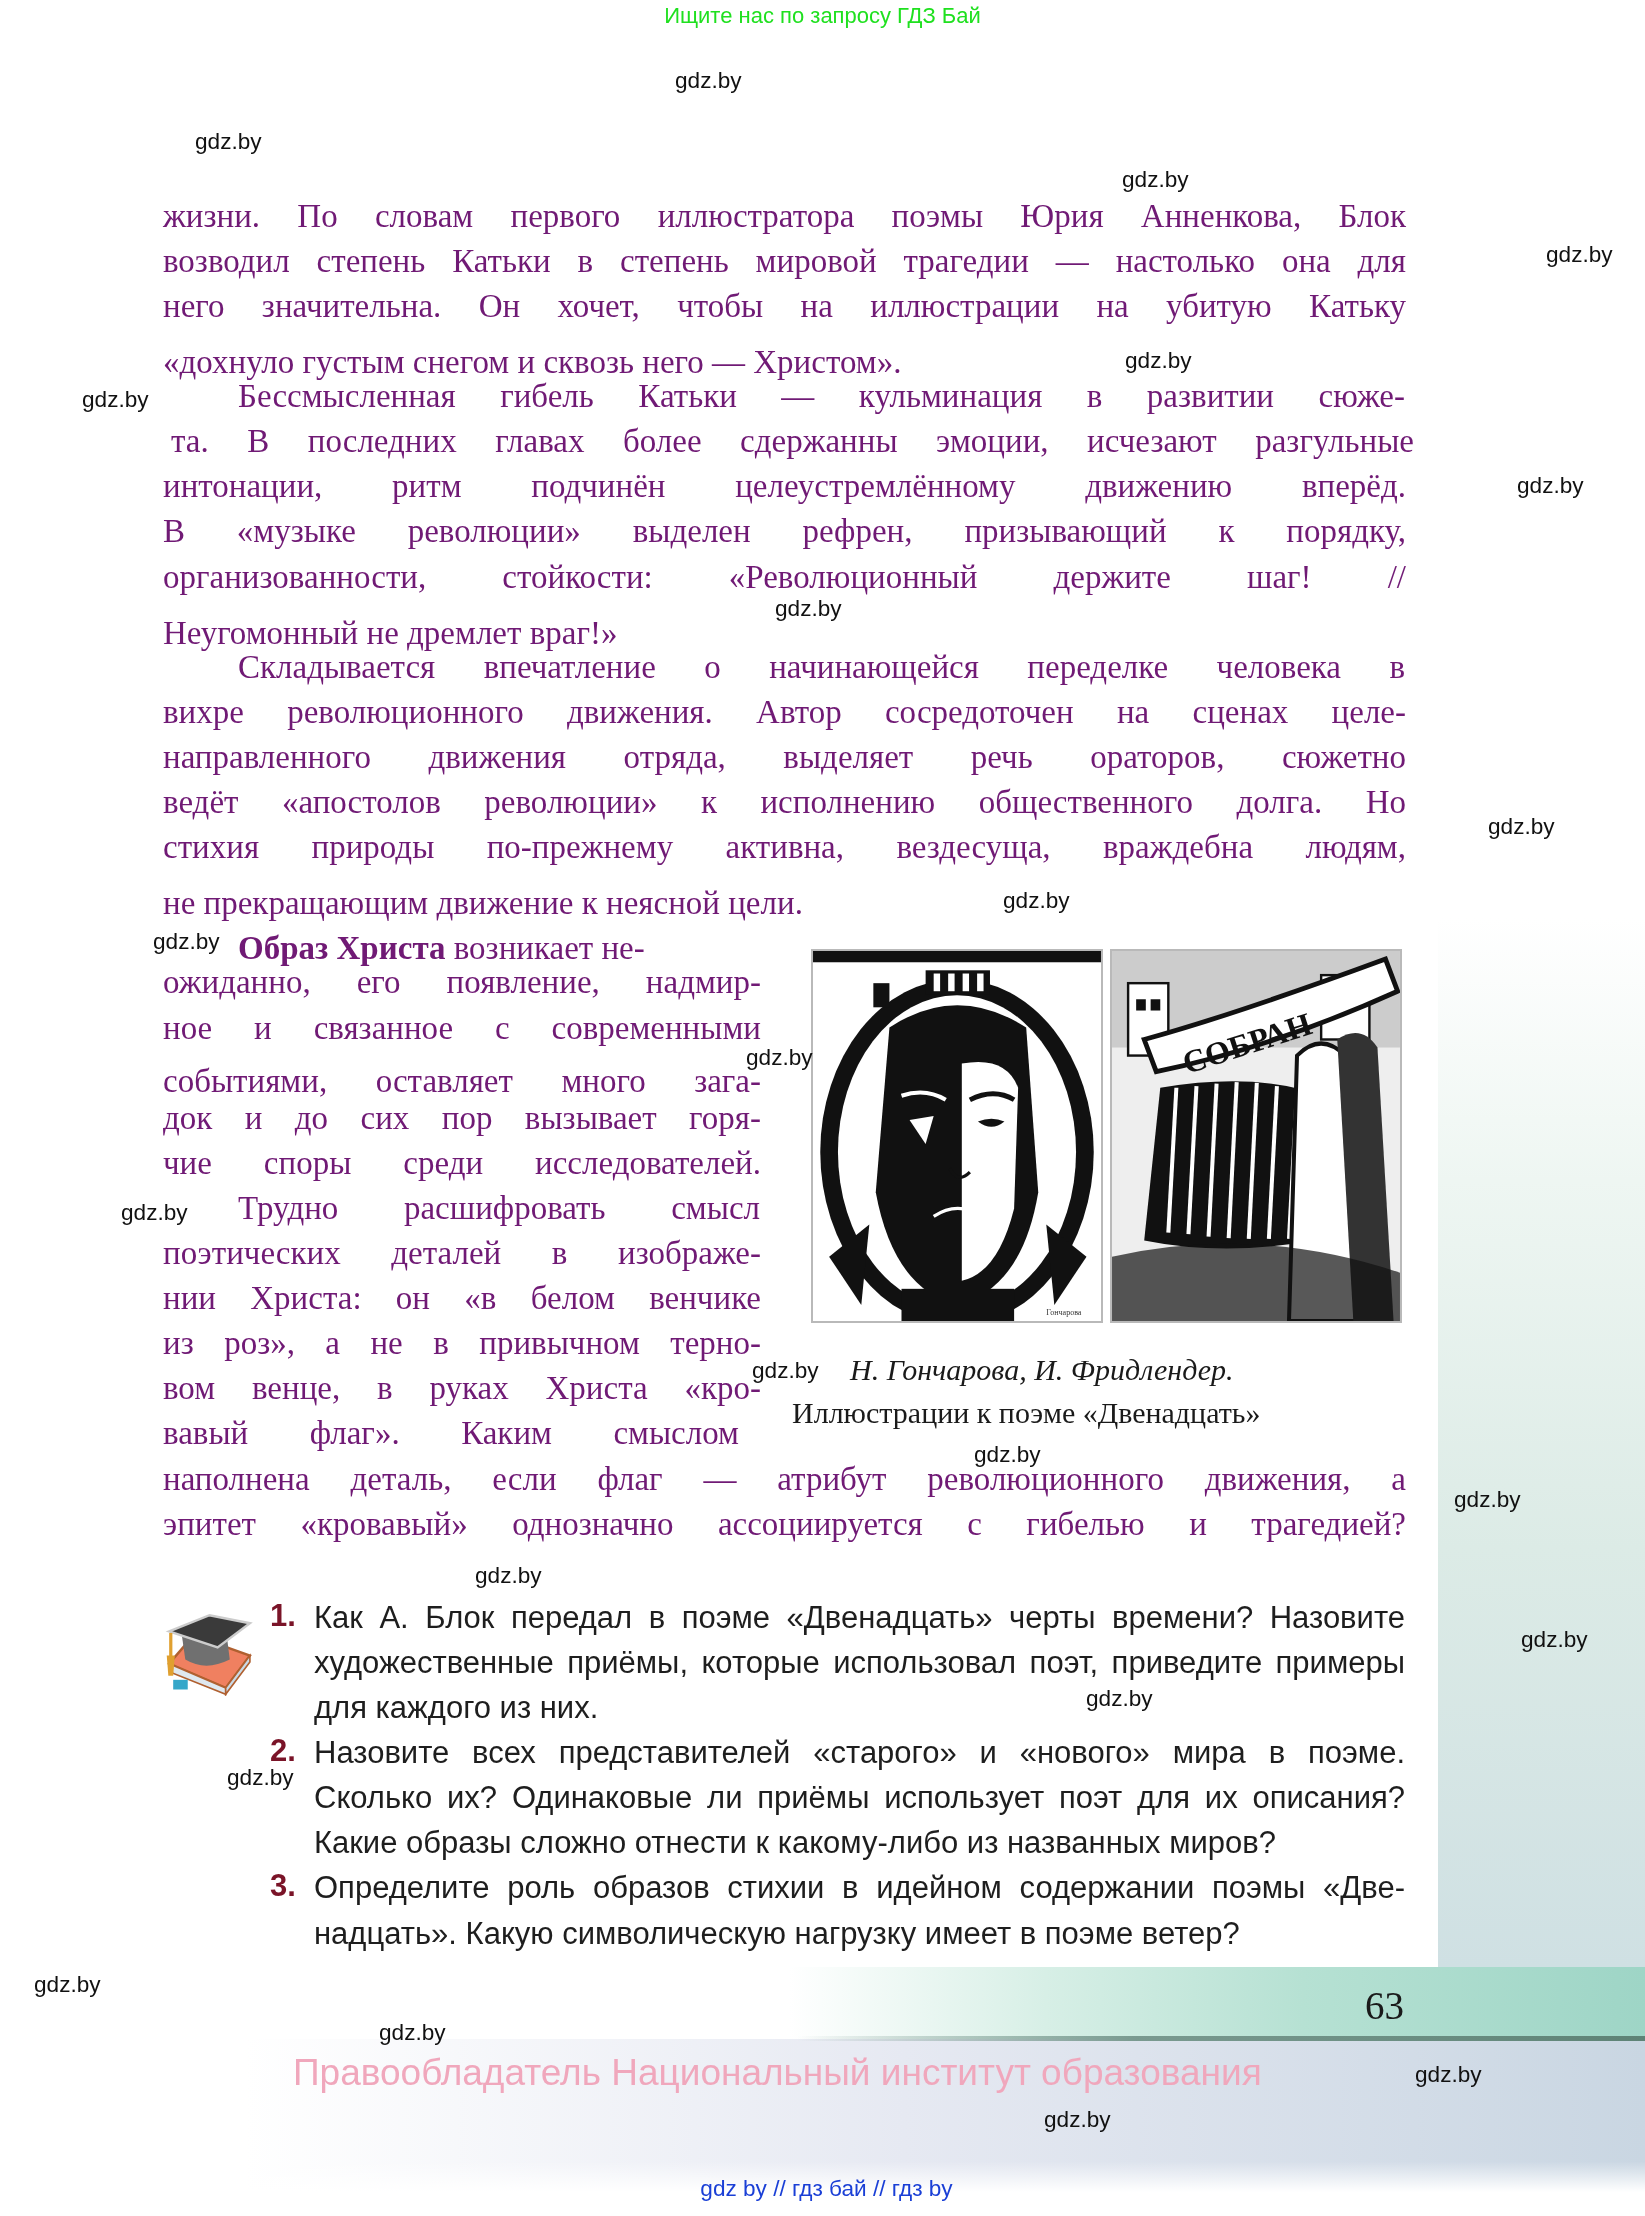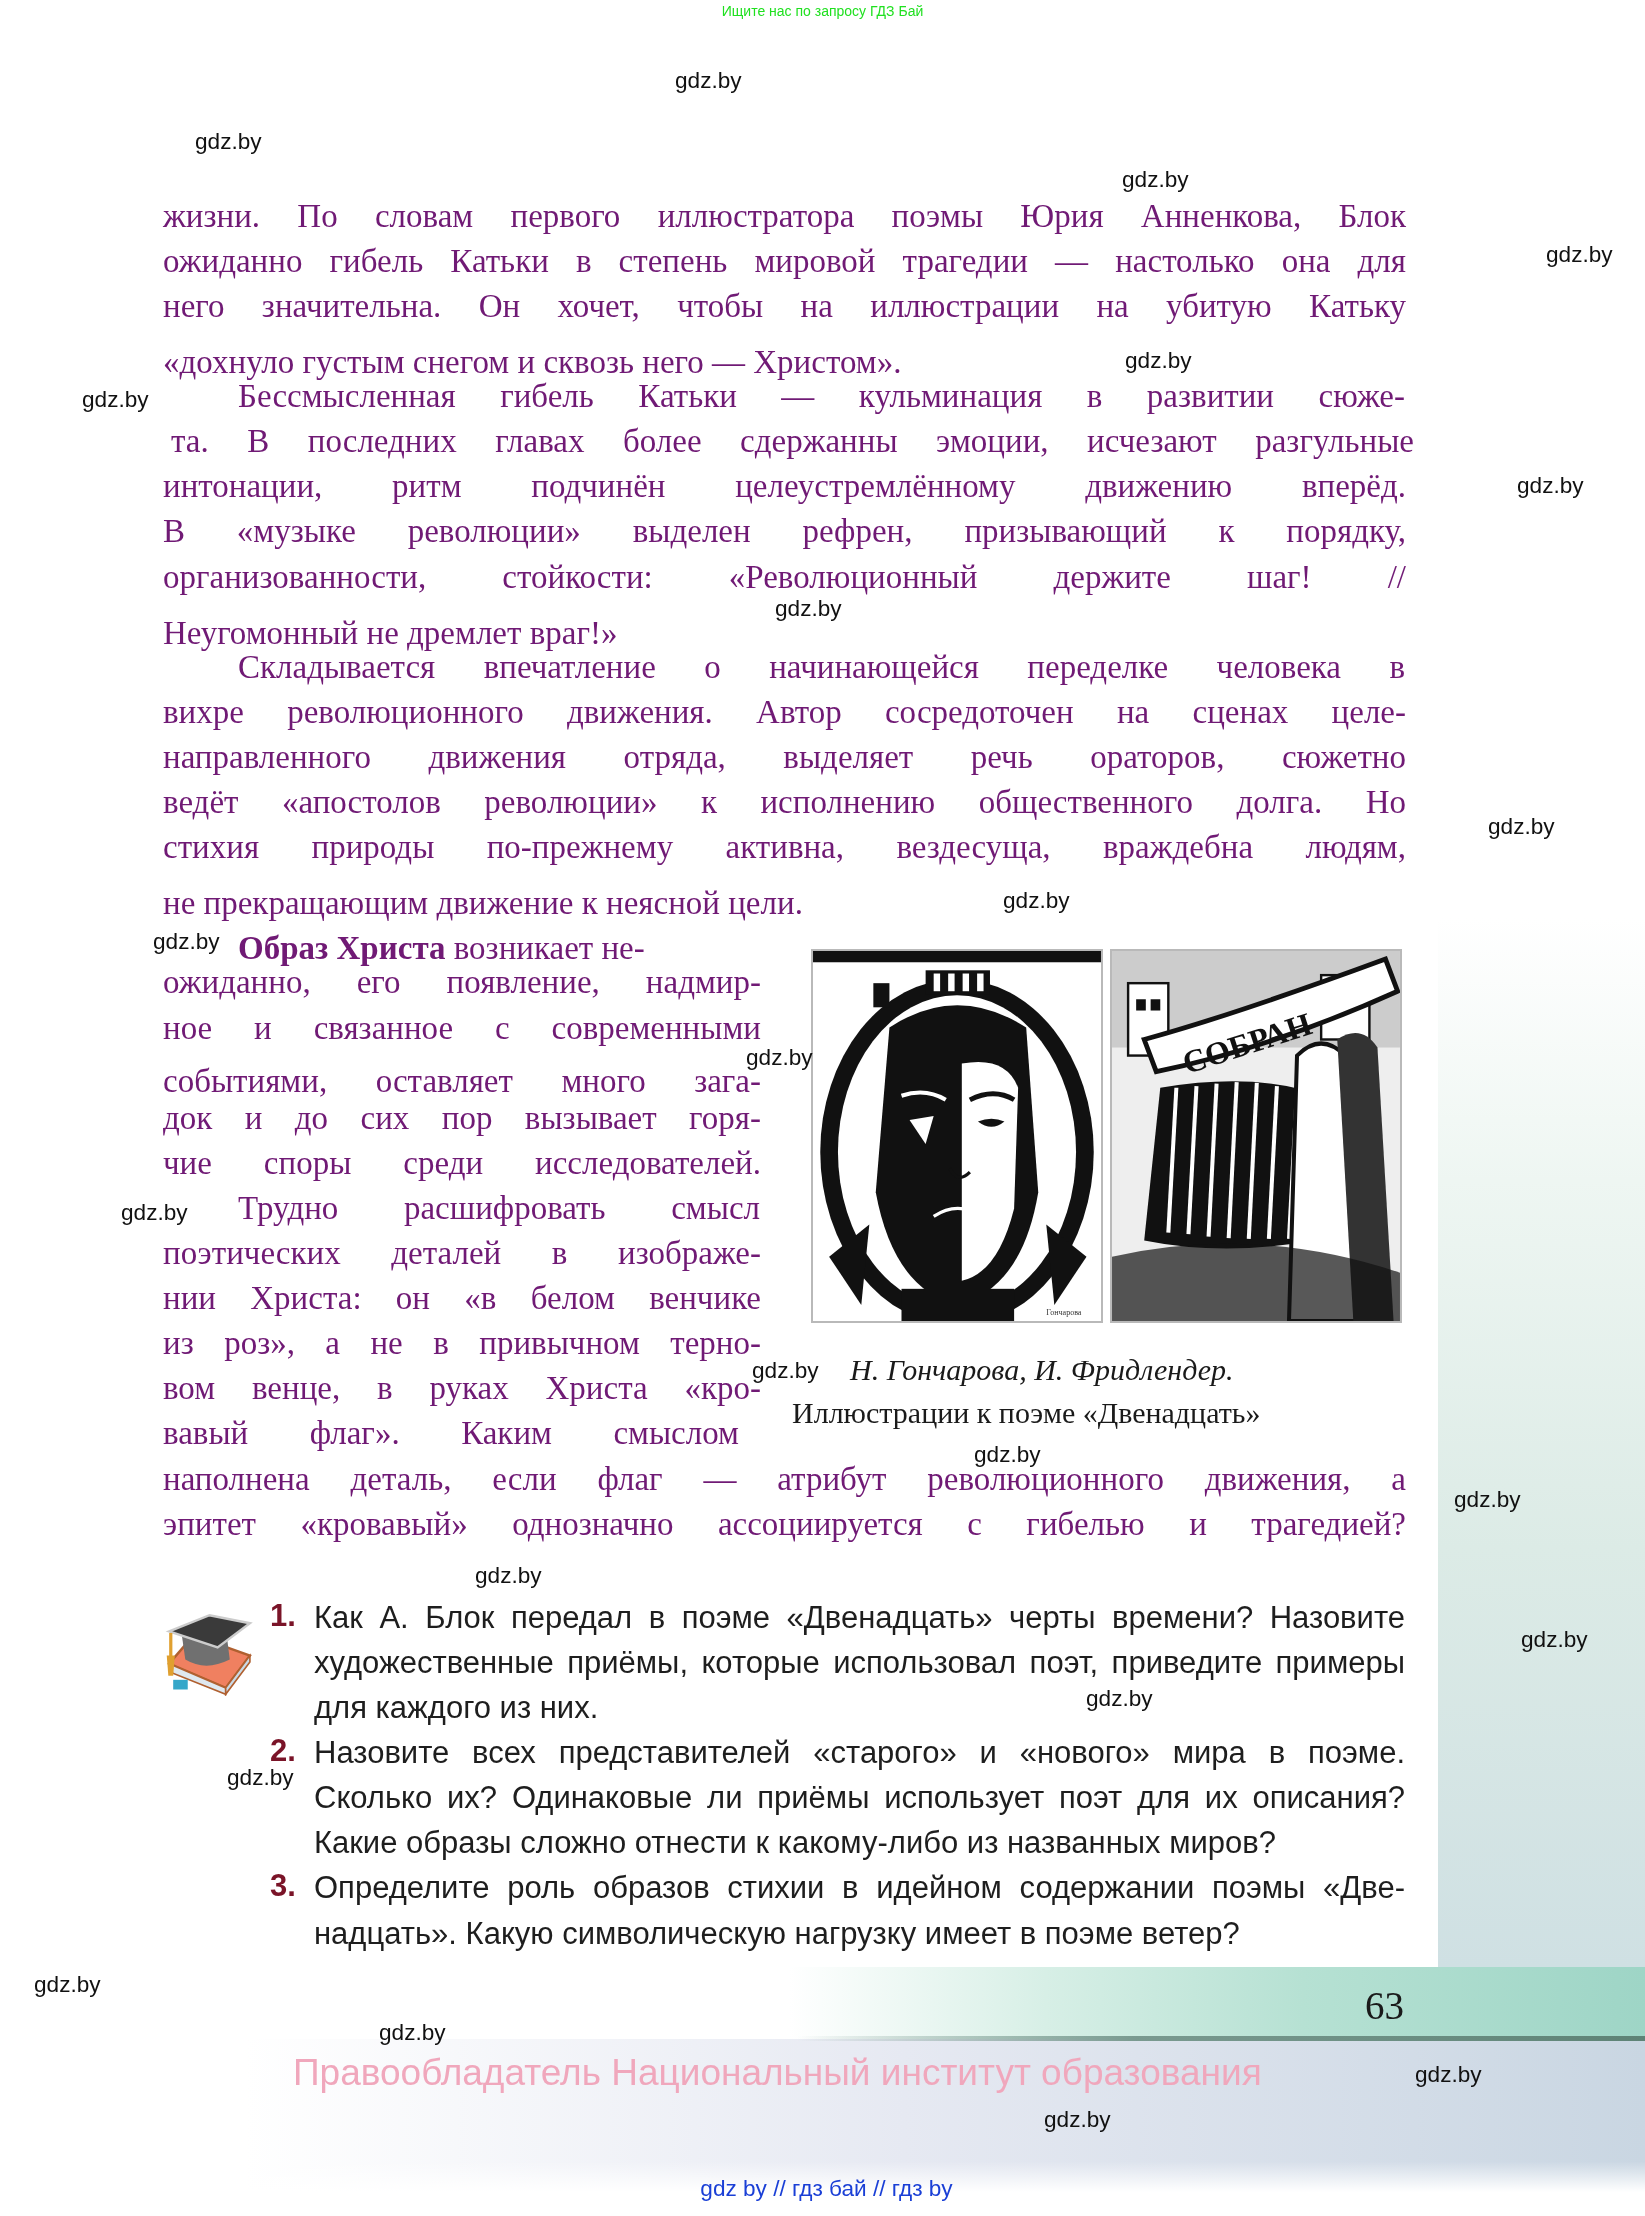--- a/index.html
+++ b/index.html
@@ -8,21 +8,21 @@
     background:linear-gradient(180deg,#ffffff 0%,#eef6f2 25%,#dcebe6 60%,#cfe0e3 100%); }
   .bg-bottom { position:absolute; left:0; top:2039px; width:1645px; height:153px;
     background:linear-gradient(90deg,#ffffff 0%,#ffffff 15%,#e6e9f2 55%,#c9d6e2 100%); }
   .bg-bottom-fade { position:absolute; left:0; top:2039px; width:1645px; height:153px;
     background:linear-gradient(180deg,rgba(255,255,255,0) 0%,rgba(255,255,255,0) 80%,#ffffff 100%); }
   .band { position:absolute; left:789px; top:1967px; width:856px; height:72px;
     background:linear-gradient(90deg,rgba(255,255,255,0) 0%,#d7efe6 30%,#b6e1d3 60%,#9ed5c6 100%); }
   .band-line { position:absolute; left:797px; top:2036px; width:848px; height:4.8px;
     background:linear-gradient(90deg,rgba(120,150,140,0) 0%,#7a9a90 40%,#5e8376 100%); }
   .top-banner { position:absolute; left:0; top:3.2px; width:1645px; text-align:center;
-    font-family:"Liberation Sans", sans-serif; font-size:14px; color:#1fe01f; }
+    font-family:"Liberation Sans", sans-serif; font-size:22px; color:#1fe01f; }
   .wm { position:absolute; font-family:"Liberation Sans", sans-serif; font-size:22.6px; color:#111; white-space:nowrap; }
   .line { position:absolute; font-family:"Liberation Serif", serif; font-size:33px; color:#701a75;
     white-space:nowrap; text-align:justify; text-align-last:justify; height:40px; line-height:40px; }
   .line.last { text-align-last:left;margin-top:11px; }
   .bold { font-weight:bold; }
   .caption { position:absolute; font-family:"Liberation Serif", serif; font-size:30px; color:#1a1a1a; white-space:nowrap; }
   .caption.italic { font-style:italic; }
   .q-num { position:absolute; font-family:"Liberation Sans", sans-serif; font-size:31px; font-weight:bold; color:#7a1428; }
   .q-line { position:absolute; font-family:"Liberation Sans", sans-serif; font-size:31px; color:#1e1e1e;
     white-space:nowrap; text-align:justify; text-align-last:justify; height:40px; line-height:40px; }
@@ -39,21 +39,21 @@
 <div class="bg-right"></div>
 <div class="bg-bottom"></div>
 <div class="bg-bottom-fade"></div>
 <div class="band"></div>
 <div class="band-line"></div>
 
 <div class="top-banner">Ищите нас по запросу ГДЗ Бай</div>
 
 <div>
   <div class="line" style="left:163px;top:196px;width:1243px;">жизни. По словам первого иллюстратора поэмы Юрия Анненкова, Блок</div>
-  <div class="line" style="left:163px;top:241px;width:1243px;">ожиданно гибель Катьки в степень мировой трагедии — настолько она для</div>
+  <div class="line" style="left:163px;top:241px;width:1243px;">возводил степень Катьки в степень мировой трагедии — настолько она для</div>
   <div class="line" style="left:163px;top:286px;width:1243px;">него значительна. Он хочет, чтобы на иллюстрации на убитую Катьку</div>
   <div class="line last" style="left:163px;top:331px;width:1243px;">«дохнуло густым снегом и сквозь него — Христом».</div>
 </div>
 
 <div>
   <div class="line" style="left:238px;top:376px;width:1167px;">Бессмысленная гибель Катьки — кульминация в развитии сюже-</div>
   <div class="line" style="left:163px;top:421px;width:1243px;margin-left:8px;">та. В последних главах более сдержанны эмоции, исчезают разгульные</div>
   <div class="line" style="left:163px;top:466px;width:1243px;">интонации, ритм подчинён целеустремлённому движению вперёд.</div>
   <div class="line" style="left:163px;top:511px;width:1243px;">В «музыке революции» выделен рефрен, призывающий к порядку,</div>
   <div class="line" style="left:163px;top:557px;width:1243px;">организованности, стойкости: «Революционный держите шаг! //</div>

